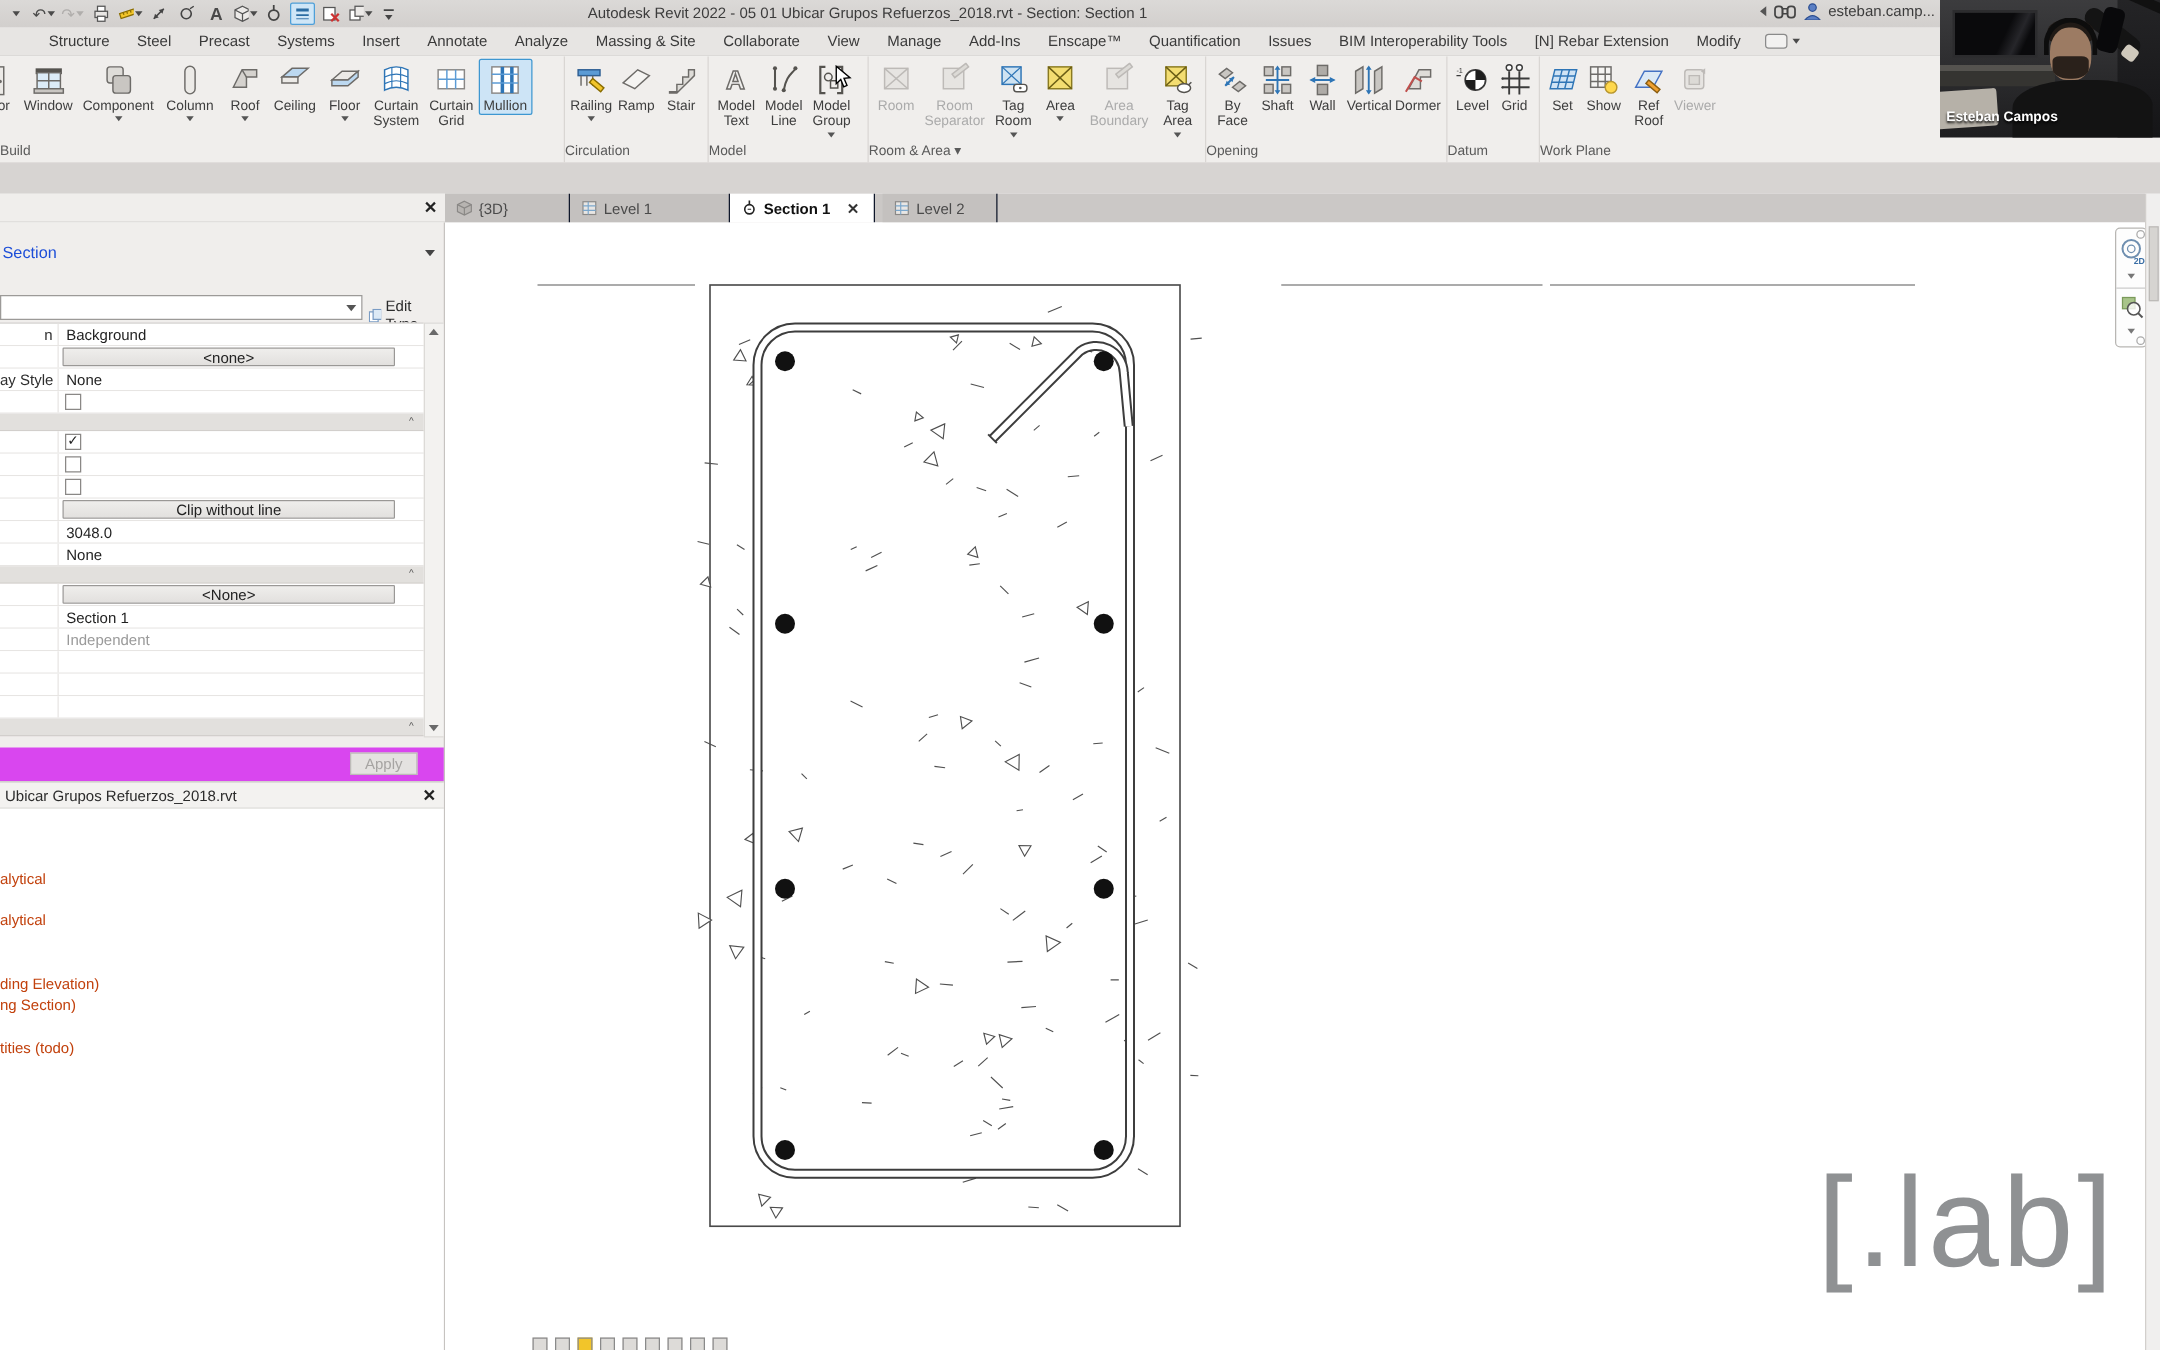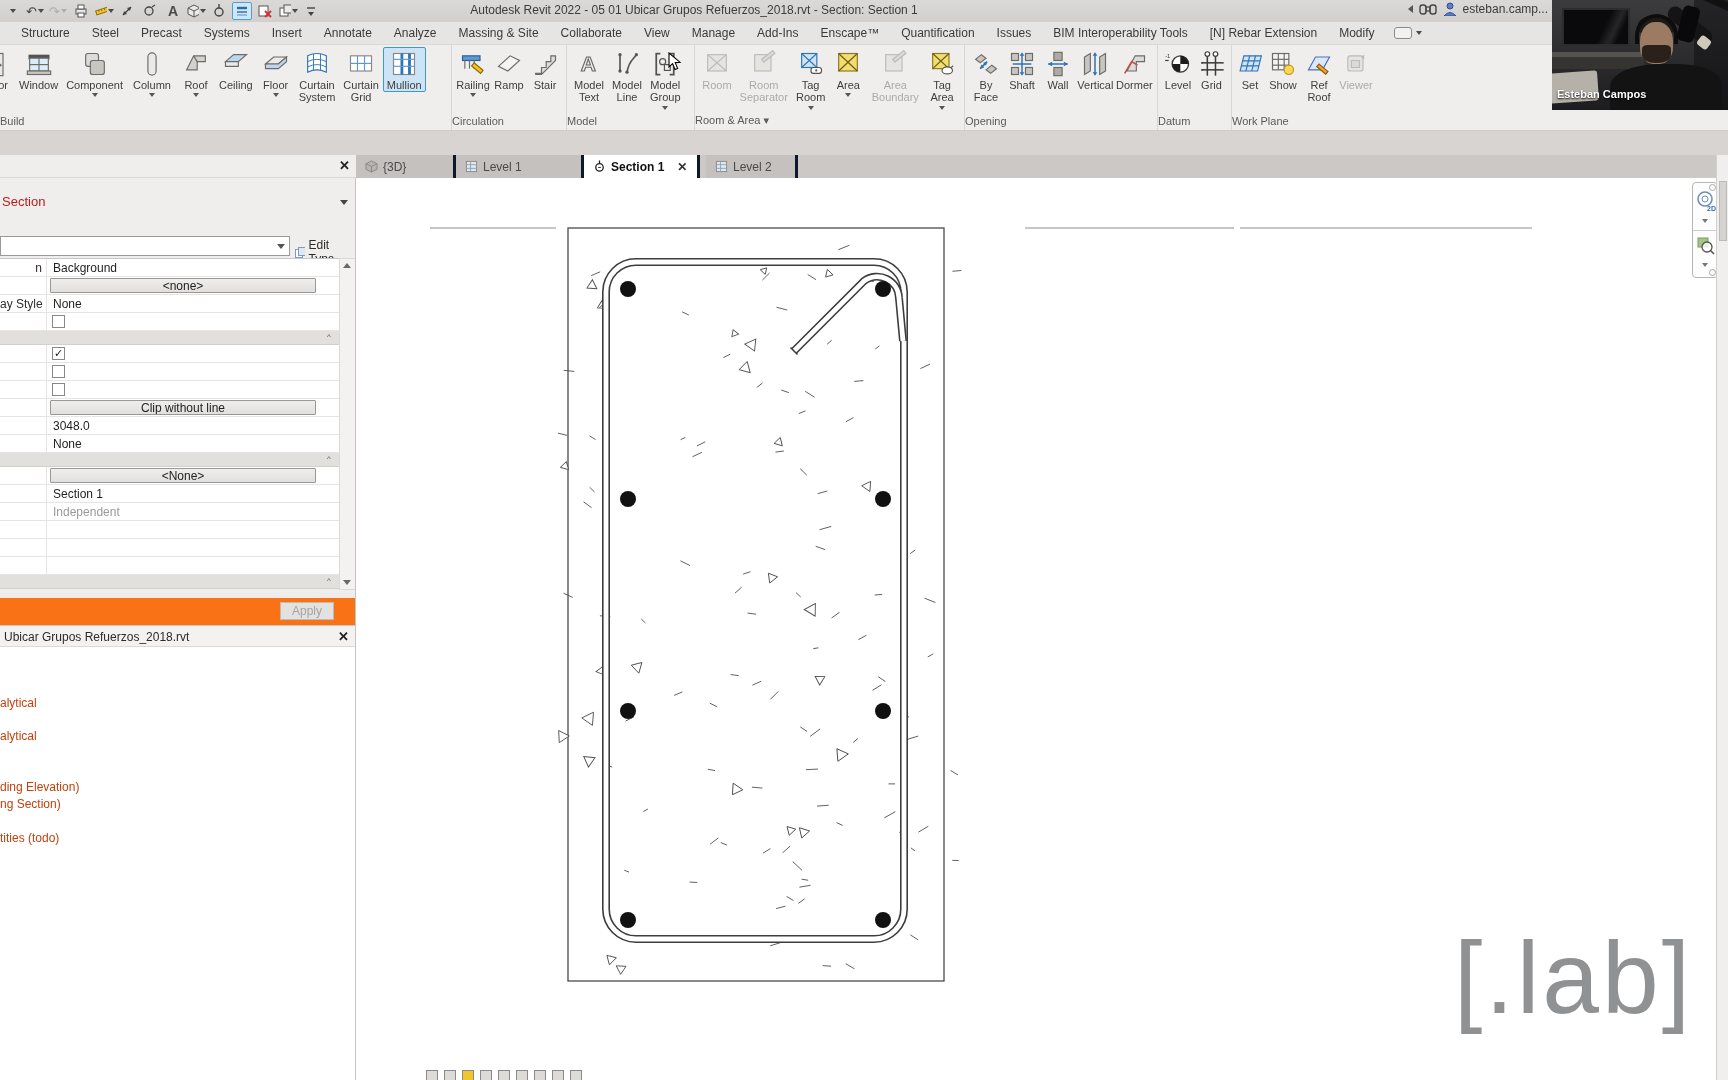--- a/index.html
+++ b/index.html
@@ -10,21 +10,21 @@
   #qat { position:absolute; left:0; top:0; height:22px; display:flex; align-items:center; gap:3px; padding-left:2px; }
   .qat-item { width:20px; height:18px; display:flex; align-items:center; justify-content:center; color:#4a4a4a; font-size:13px; }
   .qat-item svg { display:block; }
   .qat-arrow { width:0; height:0; border-left:3px solid transparent; border-right:3px solid transparent; border-top:4px solid #4a4a4a; margin-left:1px; }
   .qat-hl { background:#cfe6f7; border:1px solid #4e9fd8; border-radius:2px; }
   #title-text { position:absolute; left:0; right:340px; top:3px; text-align:center; font-size:12px; color:#3c3c3c; white-space:nowrap; }
   #titlebar-right { position:absolute; right:180px; top:2px; display:flex; align-items:center; gap:6px; font-size:12px; color:#3c3c3c; }
   .tri-left { width:0; height:0; border-top:4px solid transparent; border-bottom:4px solid transparent; border-right:5px solid #555; }
 
   
-  #tabsrow { position:absolute; left:0; top:22px; width:1728px; height:23px; background:#e7e5e3; display:flex; align-items:center; padding-left:10px; border-bottom:1px solid #dcdad8; }
+  #tabsrow { position:absolute; left:0; top:22px; width:1728px; height:23px; background:#e7e5e3; display:flex; align-items:center; padding-left:28px; border-bottom:1px solid #dcdad8; }
   .rtab { font-size:12px; color:#3a3a3a; padding:3px 11px; white-space:nowrap; }
   #modify-panel-toggle { display:flex; align-items:center; gap:3px; margin-left:8px; }
   #modify-panel-toggle .box { width:18px; height:12px; border:1px solid #8a8a8a; border-radius:3px; background:#f2f1f0; }
 
   
   #ribbon { position:absolute; left:0; top:45px; width:1728px; height:86px; background:#f0eeec; display:flex; border-bottom:1px solid #cfccc9; overflow:hidden; }
   .rpanel { position:relative; height:100%; border-right:1px solid #d9d6d3; flex:none; }
   .rbuttons { display:flex; align-items:flex-start; padding:2px 3px 0 3px; height:66px; }
   .rpanel-label { position:absolute; bottom:3px; left:0; right:0; text-align:left; font-size:11px; color:#5a5a5a; white-space:nowrap; }
   .bigbtn { display:flex; flex-direction:column; align-items:center; padding:2px 3px 0 3px; min-width:36px; border:1px solid transparent; border-radius:2px; }
@@ -32,33 +32,33 @@
   .bigbtn.disabled .blabel { color:#ababab; }
   .bigbtn.selected { background:#cde4f6; border:1px solid #3e97d1; }
   .dropdown-tri { width:0; height:0; border-left:3px solid transparent; border-right:3px solid transparent; border-top:4px solid #555; margin-top:2px; }
   .ric { width:30px; height:28px; display:block; }
 
   
   #subband { position:absolute; left:0; top:131px; width:1728px; height:24px; background:#d7d4d2; }
 
   
   #viewtabs { position:absolute; left:356px; top:155px; width:1360px; height:23px; background:#cbc8c6; display:flex; align-items:stretch; }
-  .vtab { display:flex; align-items:center; gap:5px; padding:0 9px; font-size:12px; color:#4a4a4a; background:#c4c1bf; border-right:3px solid #0f172a; flex:none; }
+  .vtab { display:flex; align-items:center; gap:5px; padding:0 9px; font-size:12px; color:#4a4a4a; background:#c4c1bf; border-right:1px solid #0f172a; flex:none; }
   .vtab.active { background:#fff; color:#111; font-weight:bold; }
   .vtab .vclose { font-weight:bold; color:#333; margin-left:8px; font-size:12px; }
   .vicon { width:13px; height:13px; display:block; }
 
   
   #panelheader { position:absolute; left:0; top:155px; width:356px; height:23px; background:#f0eeec; border-bottom:1px solid #dcdad7; }
   #panelheader .pclose { position:absolute; right:6px; top:3px; font-size:13px; font-weight:bold; color:#222; }
 
   
   #leftpanel { position:absolute; left:0; top:178px; width:356px; height:902px; background:#f0eeec; border-right:1px solid #c6c3c0; overflow:hidden; }
   #section-row { position:absolute; left:0; top:12px; width:356px; height:24px; }
-  #section-row .stext { position:absolute; left:2px; top:4px; font-size:13px; color:#b91c1c; }
+  #section-row .stext { position:absolute; left:2px; top:4px; font-size:13px; color:#1d4ed8; }
   #section-row .schev { position:absolute; right:8px; top:10px; width:0; height:0; border-left:4px solid transparent; border-right:4px solid transparent; border-top:5px solid #444; }
   #type-row { position:absolute; left:0; top:58px; width:356px; height:22px; }
   #type-combo { position:absolute; left:0; top:0; width:290px; height:20px; background:#fff; border:1px solid #9c9a98; }
   #type-combo .carrow { position:absolute; right:4px; top:7px; width:0; height:0; border-left:4px solid transparent; border-right:4px solid transparent; border-top:5px solid #555; }
   #edit-type { position:absolute; left:295px; top:2px; display:flex; align-items:center; gap:3px; font-size:12px; color:#2b2b2b; }
 
   #propgrid { position:absolute; left:0; top:80px; width:339px; background:#fff; border-top:1px solid #c9c6c3; }
   .prow { position:relative; height:18px; border-bottom:1px solid #e7e5e3; background:#fff; }
   .prow .plabel { position:absolute; left:0; top:0; width:47px; height:100%; border-right:1px solid #e7e5e3; font-size:12px; color:#2e2e2e; text-align:right; padding:2px 4px 0 0; overflow:hidden; white-space:nowrap; }
   .prow .pval { position:absolute; left:47px; top:0; right:0; height:100%; font-size:12px; color:#1f1f1f; padding:2px 0 0 6px; overflow:hidden; white-space:nowrap; }
@@ -66,21 +66,21 @@
   .prow .pbtn { position:absolute; left:50px; right:23px; top:1px; height:15px; background:linear-gradient(#efeeec,#e2e0de); border:1px solid #9a9896; border-radius:1px; font-size:12px; color:#222; text-align:center; line-height:14px; overflow:hidden; }
   .prow .cb { position:absolute; left:52px; top:2px; width:13px; height:13px; background:#fff; border:1px solid #8a8886; font-size:11px; line-height:11px; text-align:center; color:#222; }
   .prow .cb.checked::after { content:"✓"; }
   .psep { position:relative; height:14px; background:#e2e0dd; border-bottom:1px solid #d2cfcc; }
   .psep .pill { position:absolute; right:4px; top:2px; width:12px; height:9px; font-size:8px; line-height:8px; text-align:center; color:#555; }
   #propscroll { position:absolute; left:339px; top:80px; width:17px; height:332px; background:#f3f2f0; border:1px solid #dcdad7; }
   .scr-arr { position:absolute; left:3px; width:0; height:0; border-left:4px solid transparent; border-right:4px solid transparent; }
   .scr-up { top:4px; border-bottom:5px solid #6a6a6a; }
   .scr-dn { bottom:4px; border-top:5px solid #6a6a6a; }
 
-  #apply-row { position:absolute; left:0; top:420px; width:356px; height:27px; background:#f97316; }
+  #apply-row { position:absolute; left:0; top:420px; width:356px; height:27px; background:#d946ef; }
   #apply-btn { position:absolute; right:22px; top:4px; width:54px; height:18px; background:#e4e2e0; border:1px solid #bdbbb8; color:#a6a4a2; font-size:12px; text-align:center; line-height:16px; }
 
   #browser-header { position:absolute; left:0; top:447px; width:356px; height:22px; background:#f3f2f0; border-top:1px solid #c9c6c3; border-bottom:1px solid #dcdad7; }
   #browser-header .btitle { position:absolute; left:4px; top:4px; font-size:12px; color:#2b2b2b; white-space:nowrap; }
   #browser-header .bclose { position:absolute; right:7px; top:3px; font-size:13px; font-weight:bold; color:#222; }
   #browser-body { position:absolute; left:0; top:469px; width:356px; bottom:0; background:#fff; }
   .bitem { position:absolute; left:0; font-size:12px; color:#c2410c; white-space:nowrap; }
 
   
   #canvas { position:absolute; left:356px; top:178px; width:1360px; height:902px; background:#fff; overflow:hidden; }

